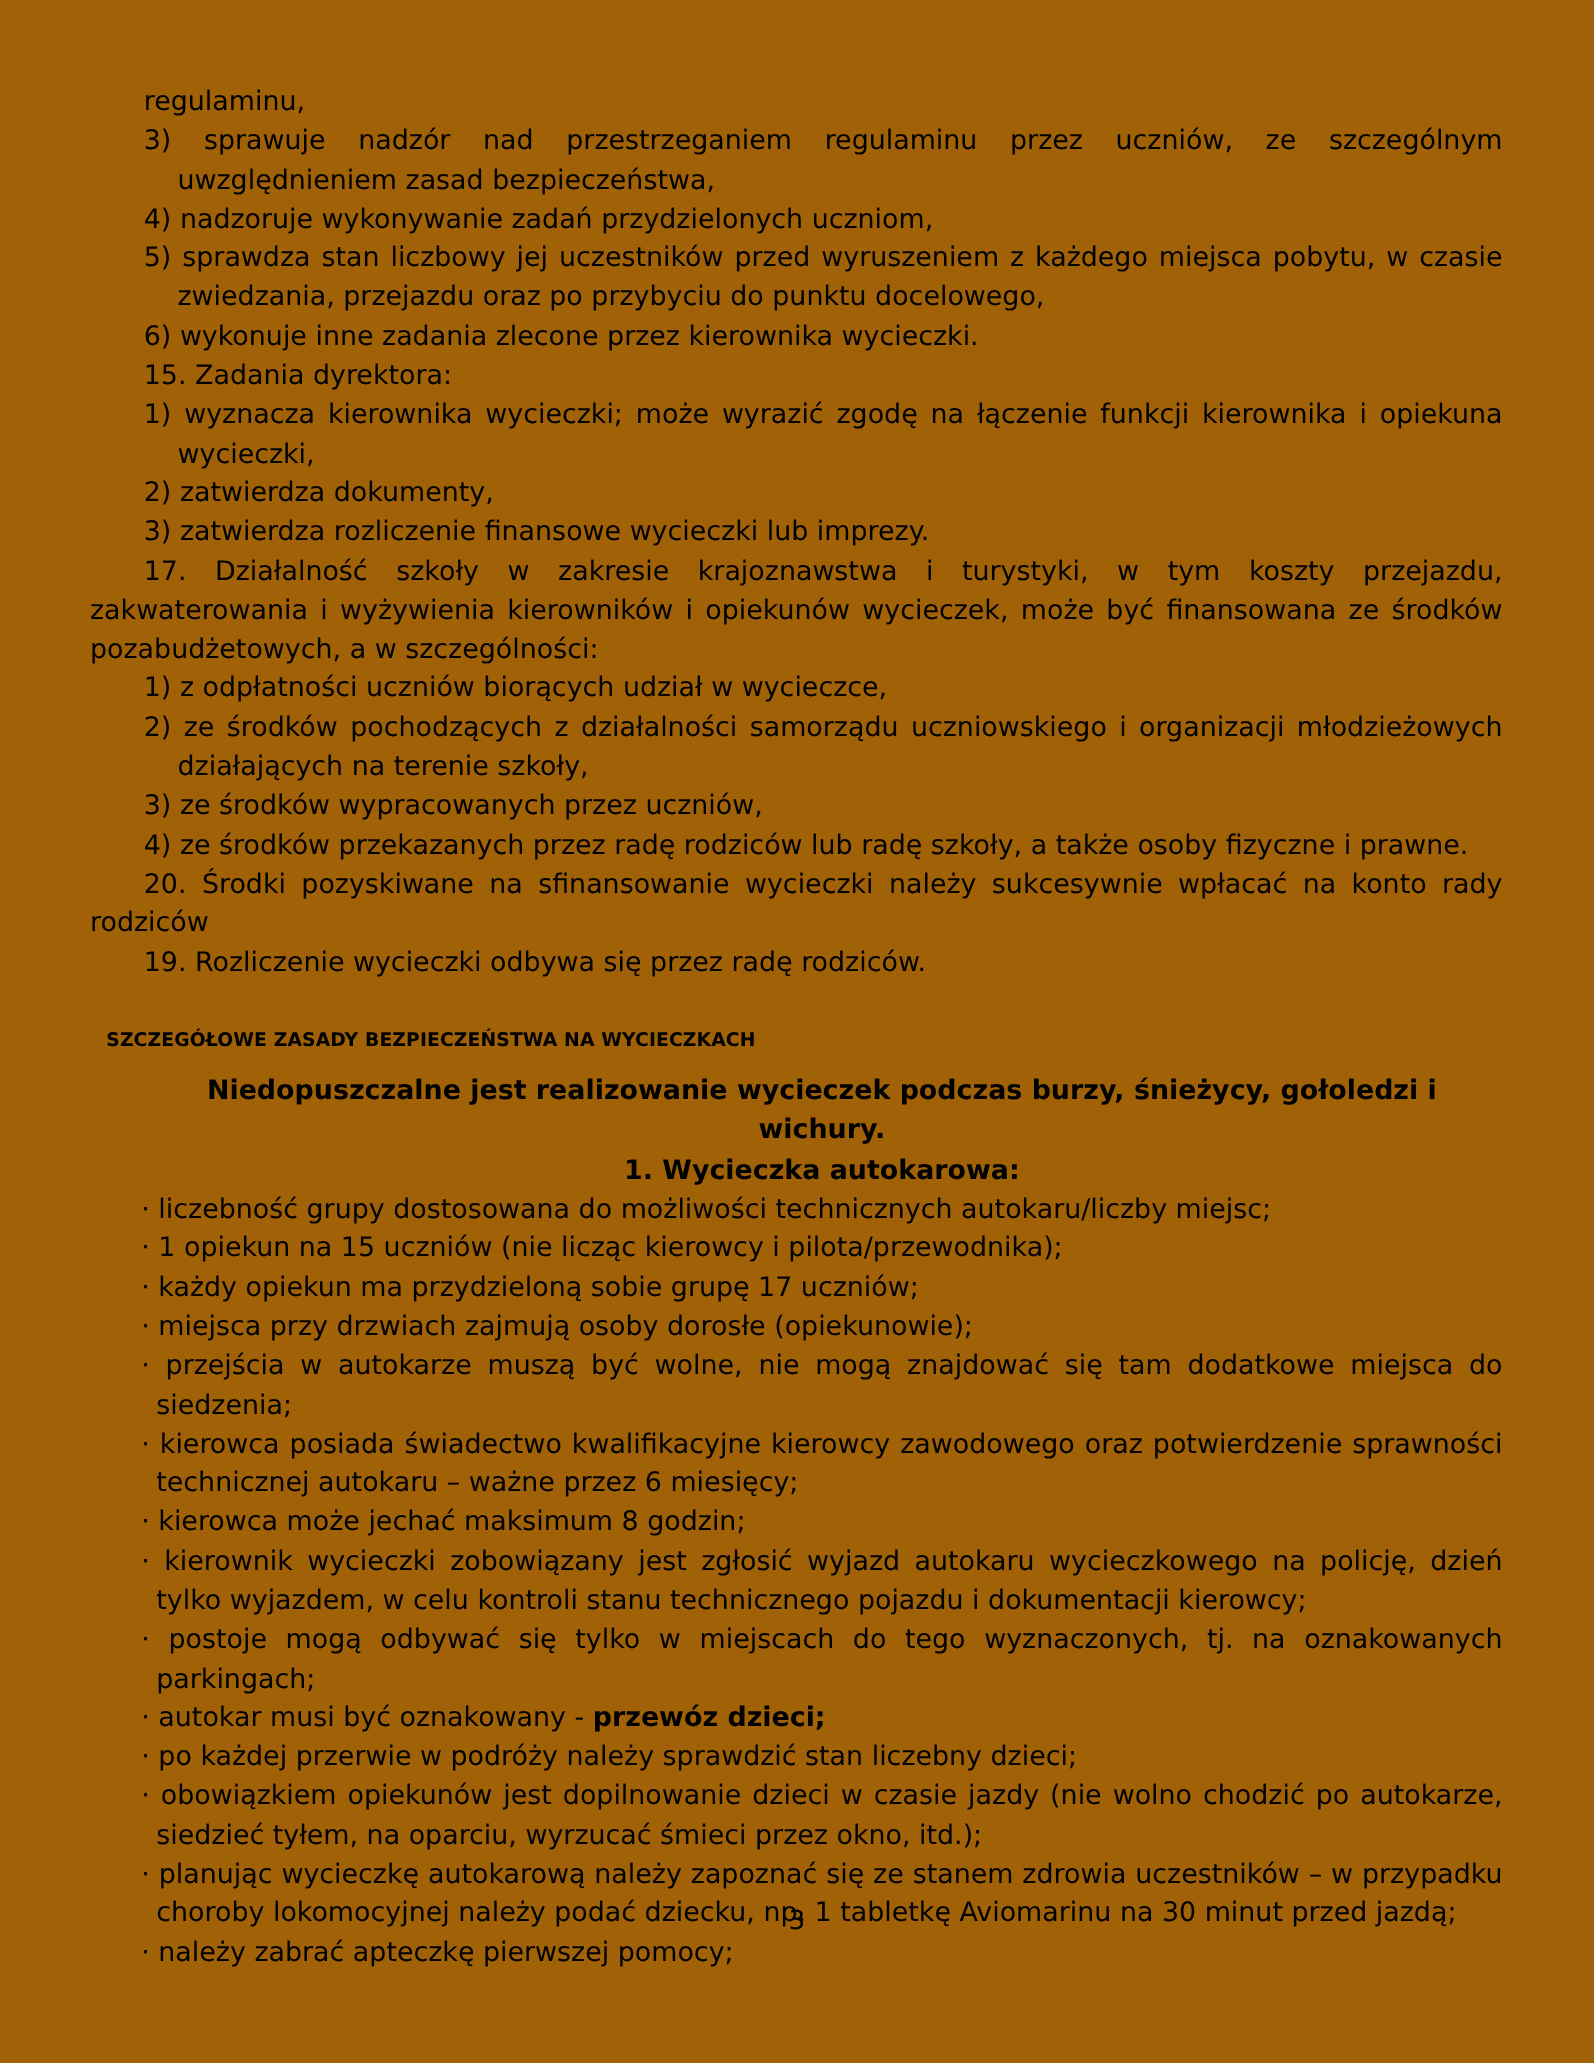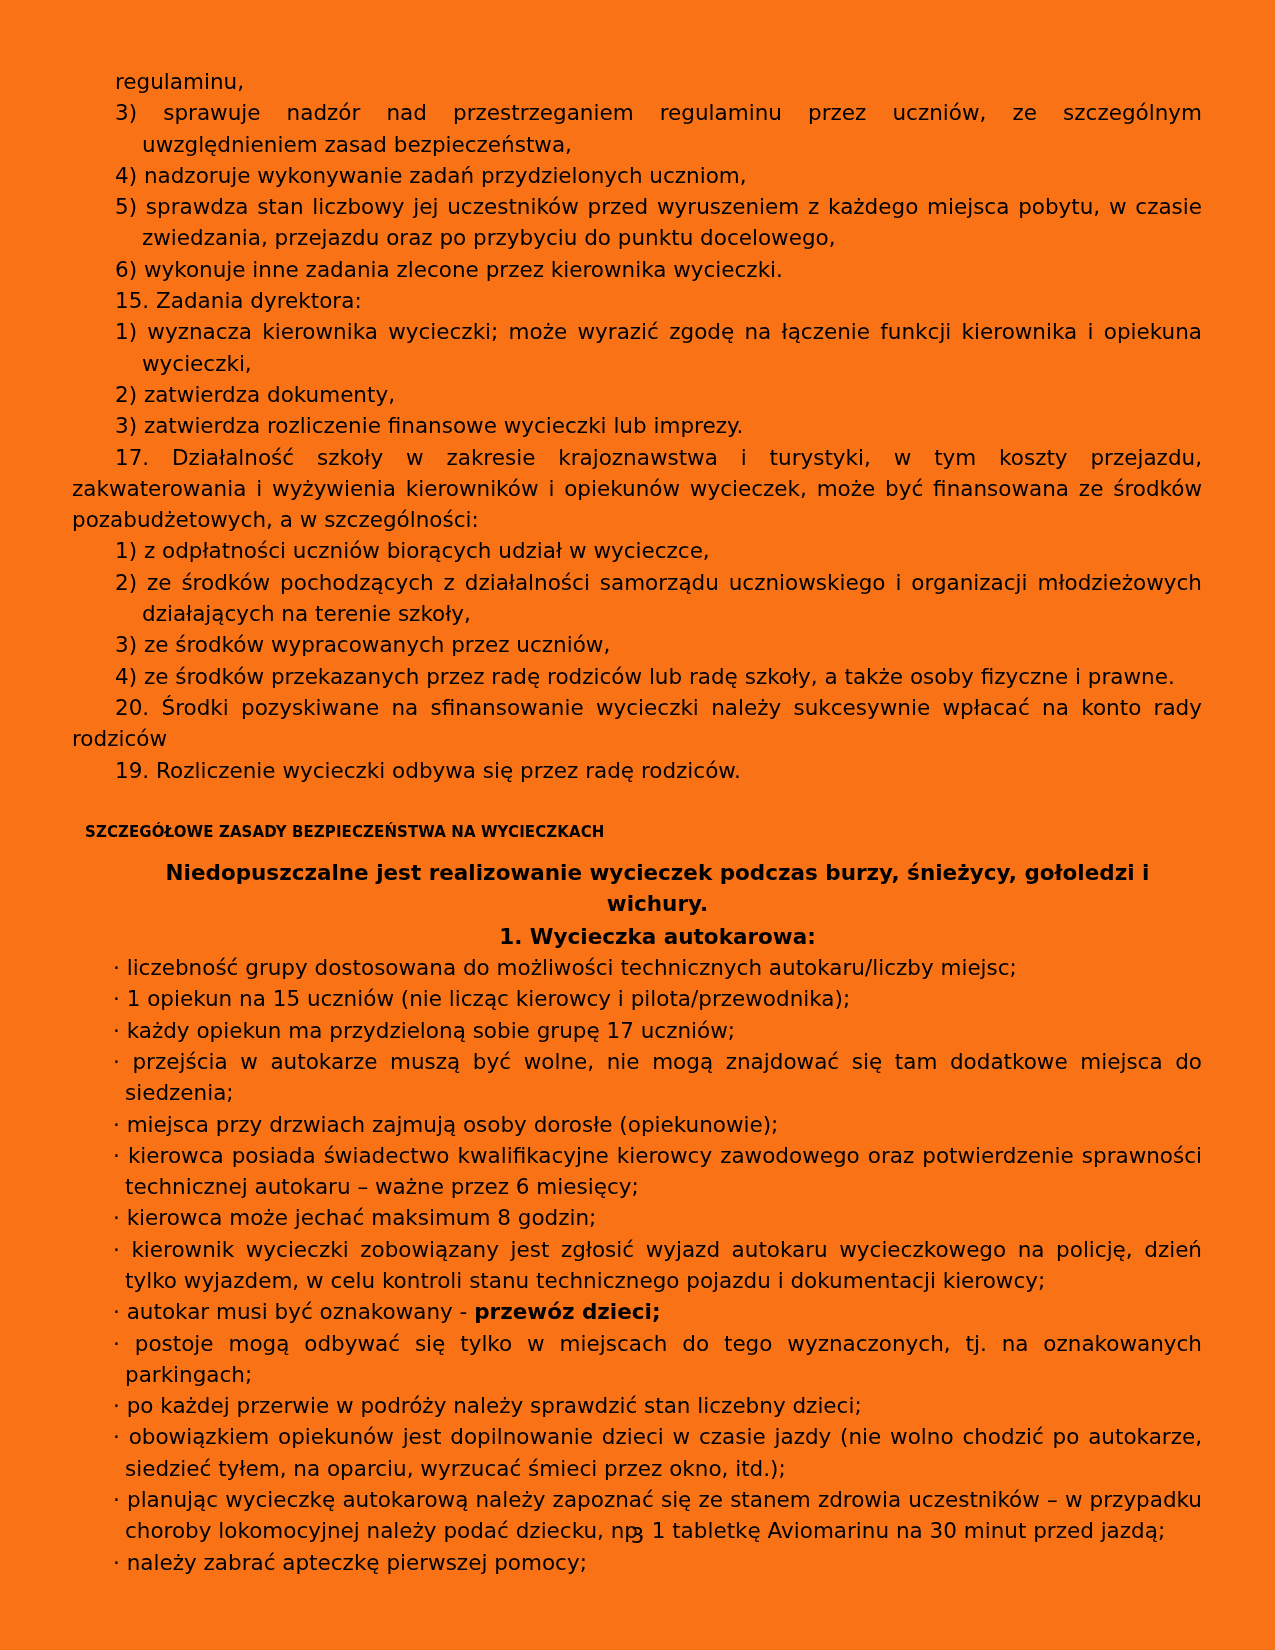--- a/index.html
+++ b/index.html
@@ -9,21 +9,21 @@
     background: #ffffff;
   }
   body {
     font-family: "DejaVu Sans", sans-serif;
     color: #000000;
   }
   .page {
     position: relative;
     width: 1275px;
     height: 1650px;
-    background: #f97316;
+    background: #a16207;
     overflow: hidden;
     box-sizing: border-box;
   }
   .content {
     position: absolute;
     left: 72px;
     top: 66px;
     width: 1130px;
     font-size: 21.5px;
     line-height: 31.3px;
@@ -114,27 +114,27 @@
       <p class="para">20. Środki pozyskiwane na sfinansowanie wycieczki  należy sukcesywnie wpłacać na konto rady rodziców</p>
       <p class="item">19. Rozliczenie wycieczki odbywa się przez radę rodziców.</p>
       <div class="spacer-lg"></div>
       <p class="section-heading">SZCZEGÓŁOWE ZASADY BEZPIECZEŃSTWA NA WYCIECZKACH</p>
       <div class="spacer-sm"></div>
       <p class="lead-bold">Niedopuszczalne jest realizowanie wycieczek podczas burzy, śnieżycy, gołoledzi i wichury.</p>
       <p class="sub-heading">1. Wycieczka autokarowa:</p>
       <p class="bullet"><span class="dot">· </span><span>liczebność grupy dostosowana do możliwości technicznych autokaru/liczby miejsc;</span></p>
       <p class="bullet"><span class="dot">· </span><span>1 opiekun na 15 uczniów (nie licząc kierowcy i pilota/przewodnika);</span></p>
       <p class="bullet"><span class="dot">· </span><span>każdy opiekun ma przydzieloną sobie grupę 17 uczniów;</span></p>
+      <p class="bullet"><span class="dot">· </span><span>miejsca przy drzwiach zajmują osoby dorosłe (opiekunowie);</span></p>
       <p class="bullet"><span class="dot">· </span><span>przejścia w autokarze muszą być wolne, nie mogą znajdować się tam dodatkowe miejsca do siedzenia;</span></p>
-      <p class="bullet"><span class="dot">· </span><span>miejsca przy drzwiach zajmują osoby dorosłe (opiekunowie);</span></p>
       <p class="bullet"><span class="dot">· </span><span>kierowca posiada świadectwo kwalifikacyjne kierowcy zawodowego oraz potwierdzenie sprawności technicznej autokaru – ważne przez 6 miesięcy;</span></p>
       <p class="bullet"><span class="dot">· </span><span>kierowca może jechać maksimum 8 godzin;</span></p>
       <p class="bullet"><span class="dot">· </span><span>kierownik wycieczki zobowiązany jest zgłosić wyjazd autokaru wycieczkowego na policję, dzień tylko wyjazdem, w celu kontroli stanu technicznego pojazdu i dokumentacji kierowcy;</span></p>
+      <p class="bullet"><span class="dot">· </span><span>postoje mogą odbywać się tylko w miejscach do tego wyznaczonych, tj. na oznakowanych parkingach;</span></p>
       <p class="bullet"><span class="dot">· </span><span>autokar musi być oznakowany - </span><b>przewóz dzieci;</b><span></span></p>
-      <p class="bullet"><span class="dot">· </span><span>postoje mogą odbywać się tylko w miejscach do tego wyznaczonych, tj. na oznakowanych parkingach;</span></p>
       <p class="bullet"><span class="dot">· </span><span>po każdej przerwie w podróży należy sprawdzić stan liczebny dzieci;</span></p>
       <p class="bullet"><span class="dot">· </span><span>obowiązkiem opiekunów jest dopilnowanie dzieci w czasie jazdy (nie wolno chodzić po autokarze, siedzieć tyłem, na oparciu, wyrzucać śmieci przez okno, itd.);</span></p>
       <p class="bullet"><span class="dot">· </span><span>planując wycieczkę autokarową należy zapoznać się ze stanem zdrowia uczestników – w przypadku choroby lokomocyjnej należy podać dziecku, np. 1 tabletkę Aviomarinu na 30 minut przed jazdą;</span></p>
       <p class="bullet"><span class="dot">· </span><span>należy zabrać apteczkę pierwszej pomocy;</span></p>
     </div>
 
   <div class="page-number">3</div>
 
 </div>
 

